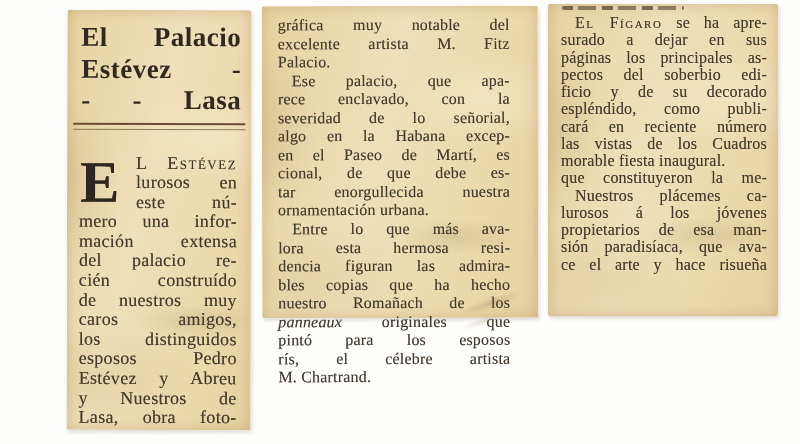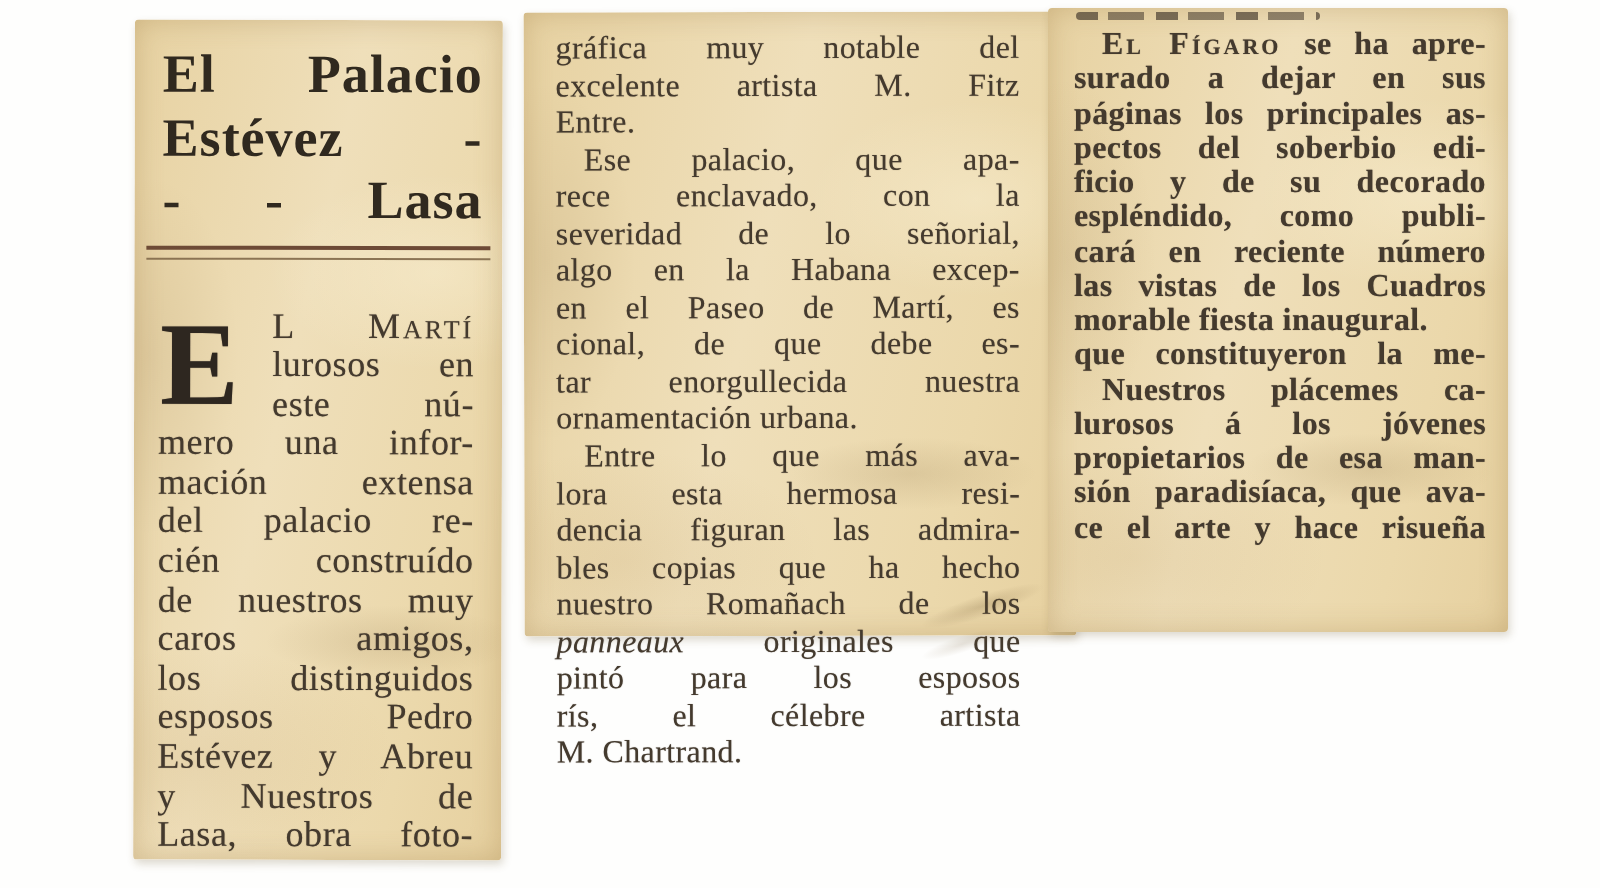--- a/index.html
+++ b/index.html
@@ -18,21 +18,21 @@
     border-radius:2px;
     color:#443a2e;
   }
   .clip::before{content:"";position:absolute;inset:0;pointer-events:none;
     background:
       radial-gradient(90px 26px at 70% 74%, rgba(120,92,48,.14), transparent 70%),
       radial-gradient(60px 120px at 4% 40%, rgba(125,95,50,.10), transparent 75%);
   }
   .clip-left  {left:67px; top:10px; width:184px; height:420px; transform:rotate(.12deg);}
   .clip-mid   {left:262px;top:6px;  width:276px; height:312px; transform:rotate(-.1deg);}
-  .clip-right {left:524px;top:4px;  width:230px; height:312px;font-weight:bold;}
+  .clip-right {left:548px;top:4px;  width:230px; height:312px;}
 
   
   .headline{margin:12px 10px 0 14px;font-weight:bold;color:#30291f;
     font-size:27px;line-height:31.5px;letter-spacing:.5px;}
   .headline .tline{text-align:justify;text-align-last:justify;}
   .rule{margin:6px 6px 0 6px;height:4px;
     border-top:2.5px solid #6d4a36;border-bottom:1.5px solid #8b7454;}
 
   
   .body{position:relative;}
@@ -75,42 +75,42 @@
 
   <section class="clip clip-left">
     <div class="headline">
         <div class="tline"><span>El Palacio</span></div>
         <div class="tline"><span>Estévez -</span></div>
         <div class="tline"><span>- - Lasa</span></div>
       </div>
     <div class="rule"></div>
     <div class="body lbody">
       <span class="dropcap">E</span>
-    <div class="tline dc"><span class="sc">L Martí</span></div>
+    <div class="tline dc"><span class="sc">L Estévez</span></div>
         <div class="tline dc"><span>lurosos en</span></div>
         <div class="tline dc"><span>este nú-</span></div>
         <div class="tline"><span>mero una infor-</span></div>
         <div class="tline"><span>mación extensa</span></div>
         <div class="tline"><span>del palacio re-</span></div>
         <div class="tline"><span>cién construído</span></div>
         <div class="tline"><span>de nuestros muy</span></div>
         <div class="tline"><span>caros amigos,</span></div>
         <div class="tline"><span>los distinguidos</span></div>
         <div class="tline"><span>esposos Pedro</span></div>
         <div class="tline"><span>Estévez y Abreu</span></div>
         <div class="tline"><span>y Nuestros de</span></div>
         <div class="tline"><span>Lasa, obra foto-</span></div>
       </div>
   </section>
 
   <section class="clip clip-mid">
     <div class="body mbody">
         <div class="tline"><span>gráfica muy notable del</span></div>
         <div class="tline"><span>excelente artista M. Fitz</span></div>
-        <div class="tline end"><span>Entre.</span></div>
+        <div class="tline end"><span>Palacio.</span></div>
         <div class="tline in"><span>Ese palacio, que apa-</span></div>
         <div class="tline"><span>rece enclavado, con la</span></div>
         <div class="tline"><span>severidad de lo señorial,</span></div>
         <div class="tline"><span>algo en la Habana excep-</span></div>
         <div class="tline"><span>en el Paseo de Martí, es</span></div>
         <div class="tline"><span>cional, de que debe es-</span></div>
         <div class="tline"><span>tar enorgullecida nuestra</span></div>
         <div class="tline end"><span>ornamentación urbana.</span></div>
         <div class="tline in"><span>Entre lo que más ava-</span></div>
         <div class="tline"><span>lora esta hermosa resi-</span></div>

